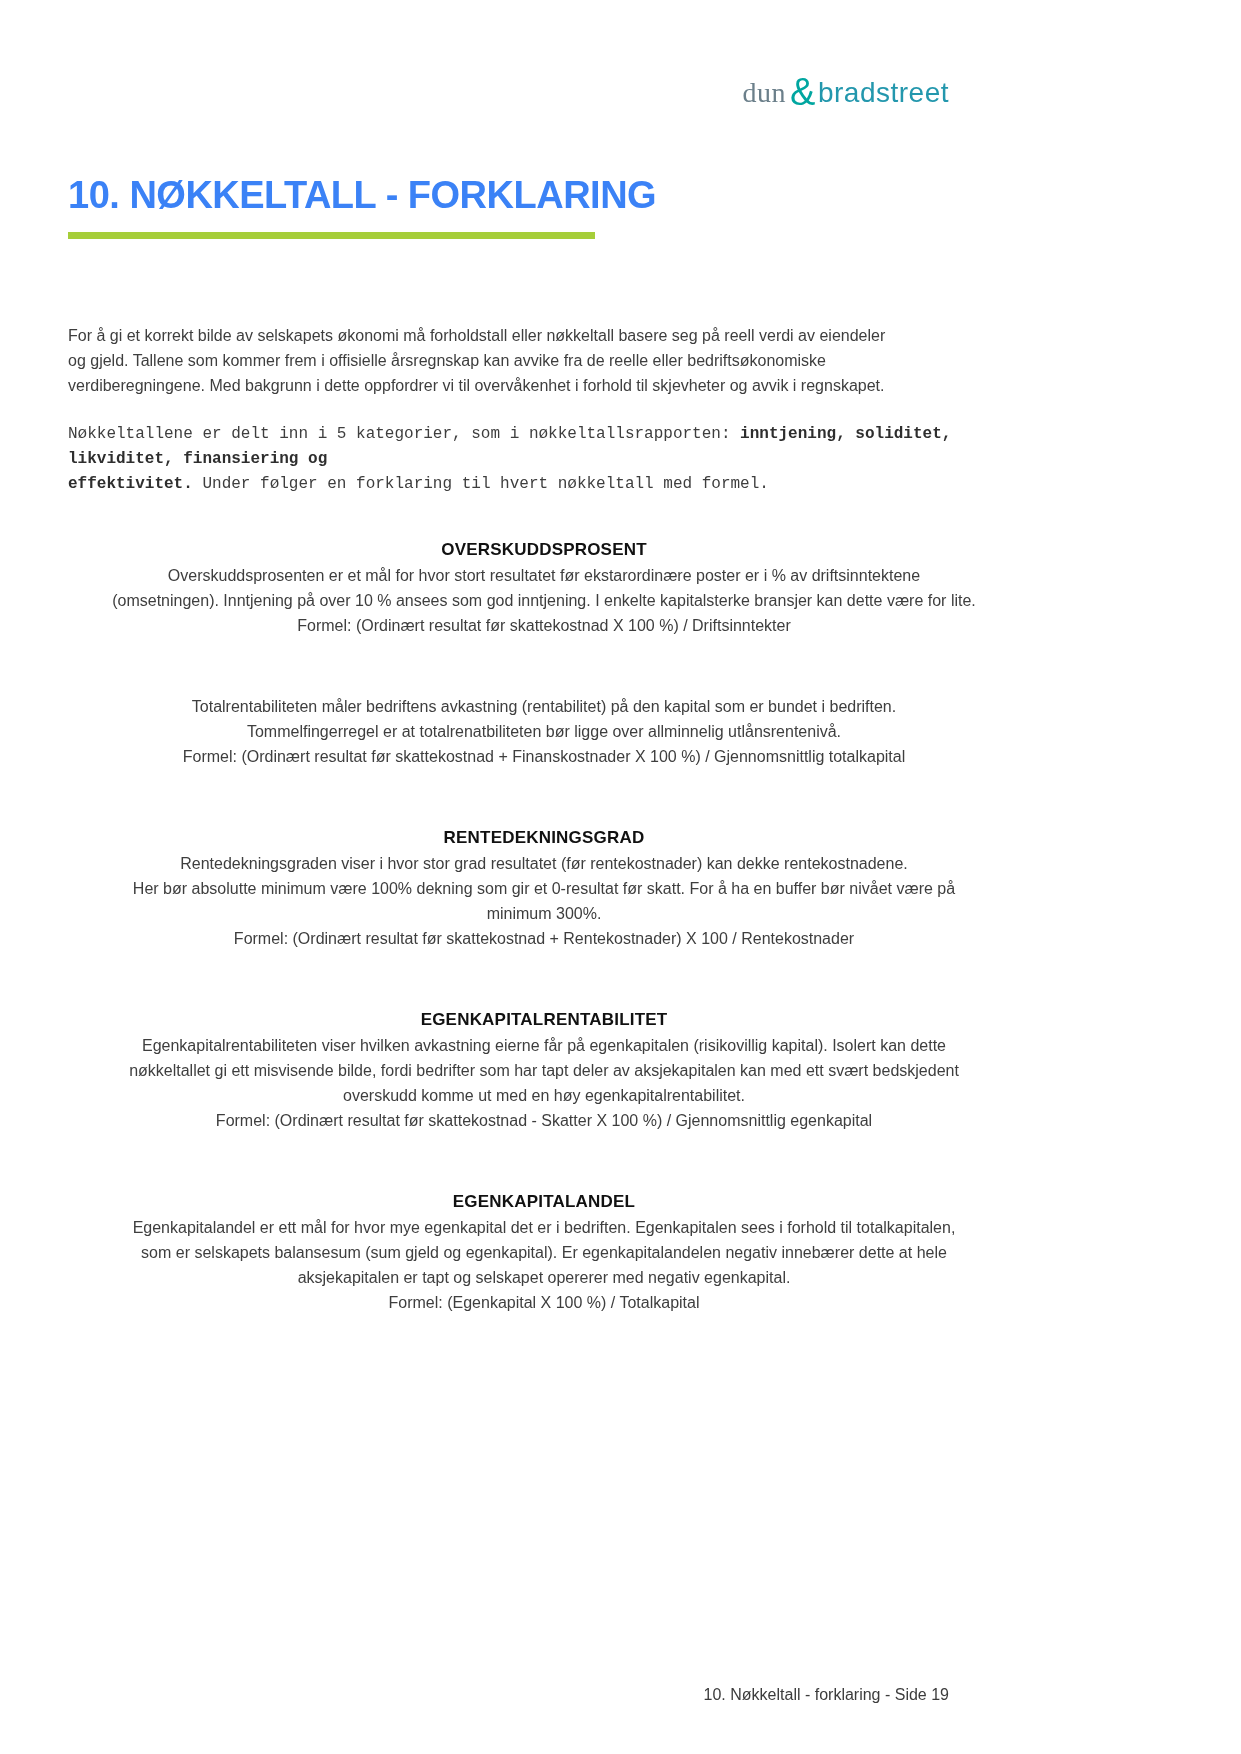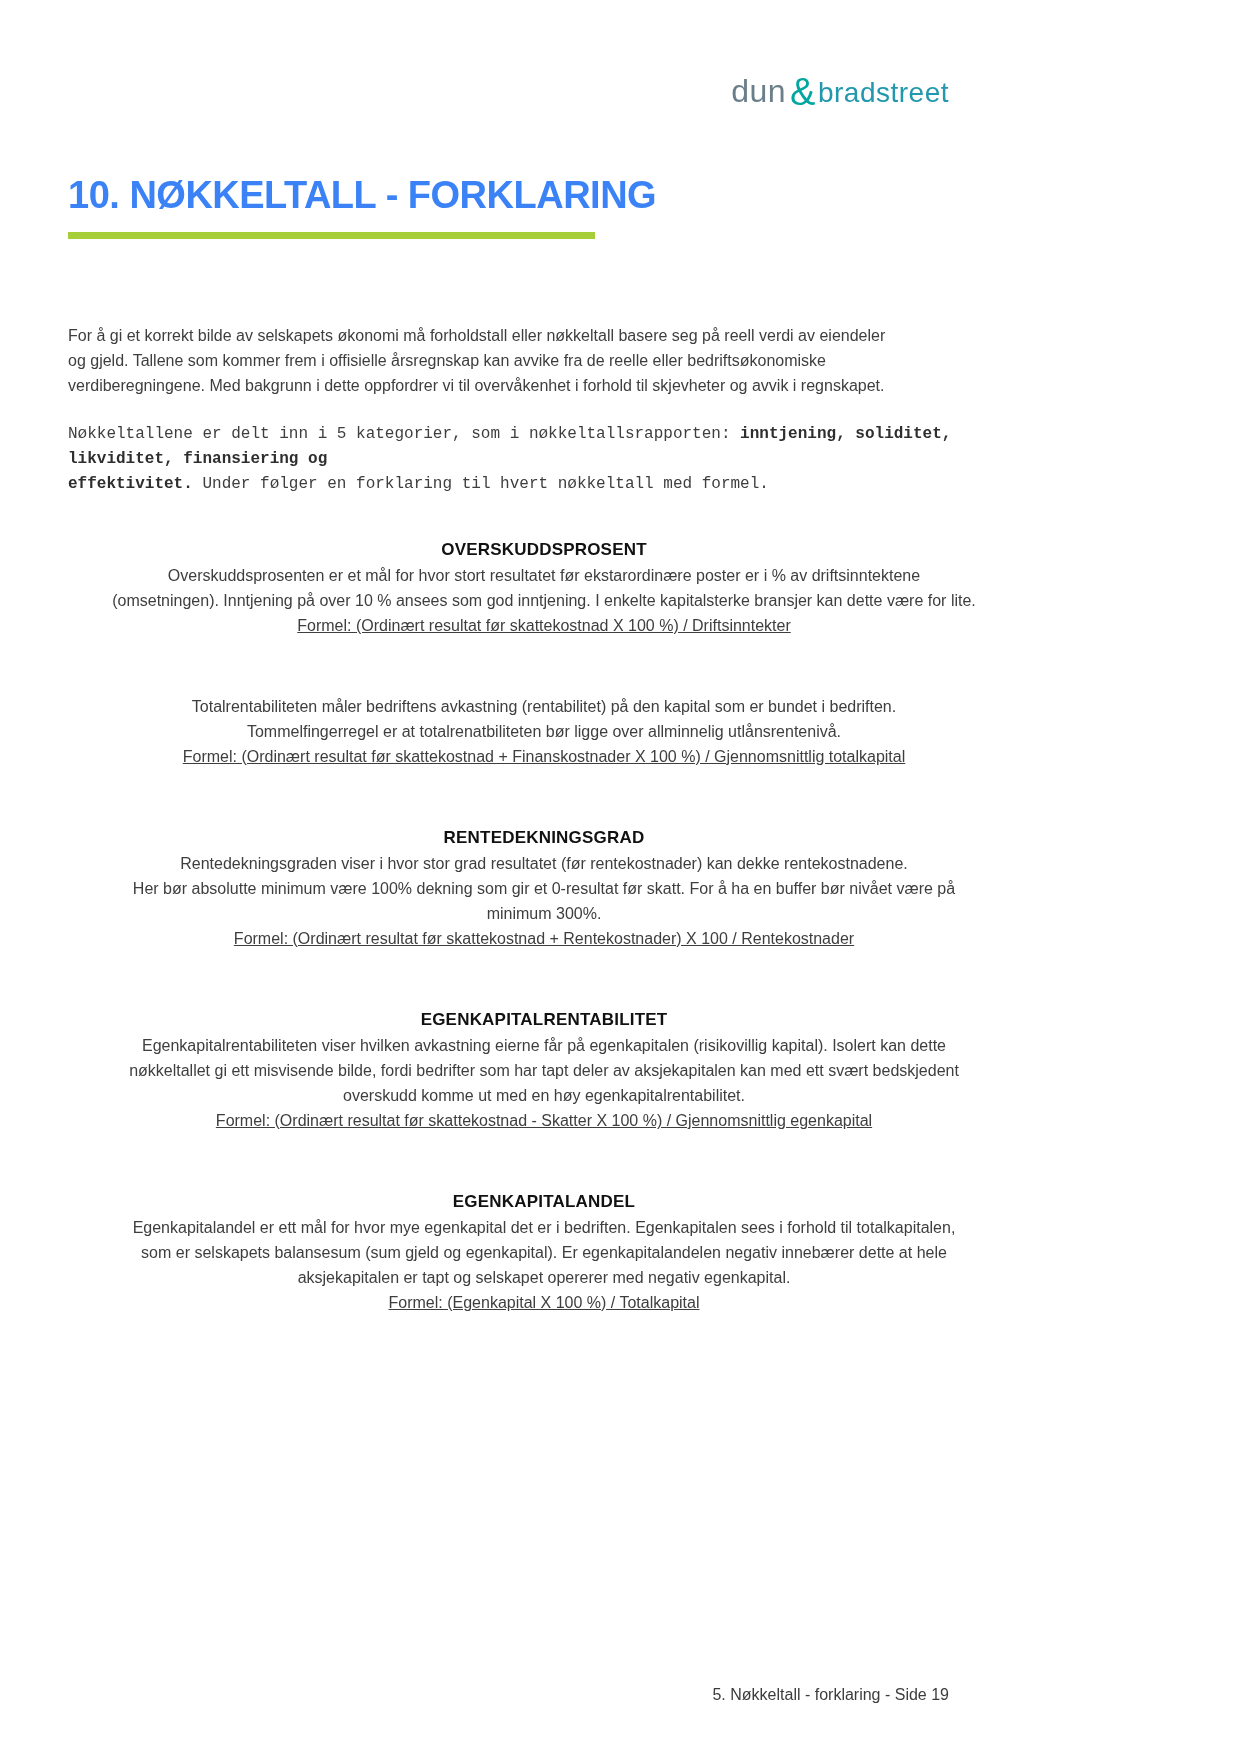--- a/index.html
+++ b/index.html
@@ -17,21 +17,21 @@
   .logo {
     position: absolute;
     top: 68px;
     right: 292px;
     display: flex;
     align-items: baseline;
     font-family: "Liberation Sans", sans-serif;
     letter-spacing: 0.5px;
     white-space: nowrap;
   }
-  .logo-word1 { font-size: 32px; color: #6b7f8a; }
+  .logo-word1 { font-size: 28px; color: #6b7f8a; font-family: Liberation Serif, serif; }
   .logo-amp {
     font-size: 38px;
     color: #00a6a0;
     margin: 0 2px 0 4px;
     position: relative;
     top: 3px;
     font-weight: 400;
   }
   .logo-word2 { font-size: 28px; color: #2397ad; }
   
@@ -67,21 +67,20 @@
   .kpi-heading {
     font-size: 17px;
     font-weight: bold;
     color: #111111;
     line-height: 26px;
     letter-spacing: 0.2px;
   }
   .kpi-formula {
     font-size: 16px;
     line-height: 25px;
-    text-decoration: underline;
     color: #3e3e3e;
   }
   .page-footer {
     position: absolute;
     bottom: 50px;
     right: 292px;
     font-size: 16px;
     color: #3c3c3c;
     white-space: nowrap;
   }
@@ -141,15 +140,15 @@
     <section class="kpi-section">
       <h2 class="kpi-heading">EGENKAPITALANDEL</h2>
       <p class="body-text">Egenkapitalandel er ett mål for hvor mye egenkapital det er i bedriften. Egenkapitalen sees i forhold til totalkapitalen,
 som er selskapets balansesum (sum gjeld og egenkapital). Er egenkapitalandelen negativ innebærer dette at hele
 aksjekapitalen er tapt og selskapet opererer med negativ egenkapital.</p>
       <p class="kpi-formula">Formel: (Egenkapital X 100 %) / Totalkapital</p>
     </section>
 
   </div>
 
-  <div class="page-footer">5. Nøkkeltall - forklaring - Side 19</div>
+  <div class="page-footer">10. Nøkkeltall - forklaring - Side 19</div>
 
 </div>
 
 </body></html>

